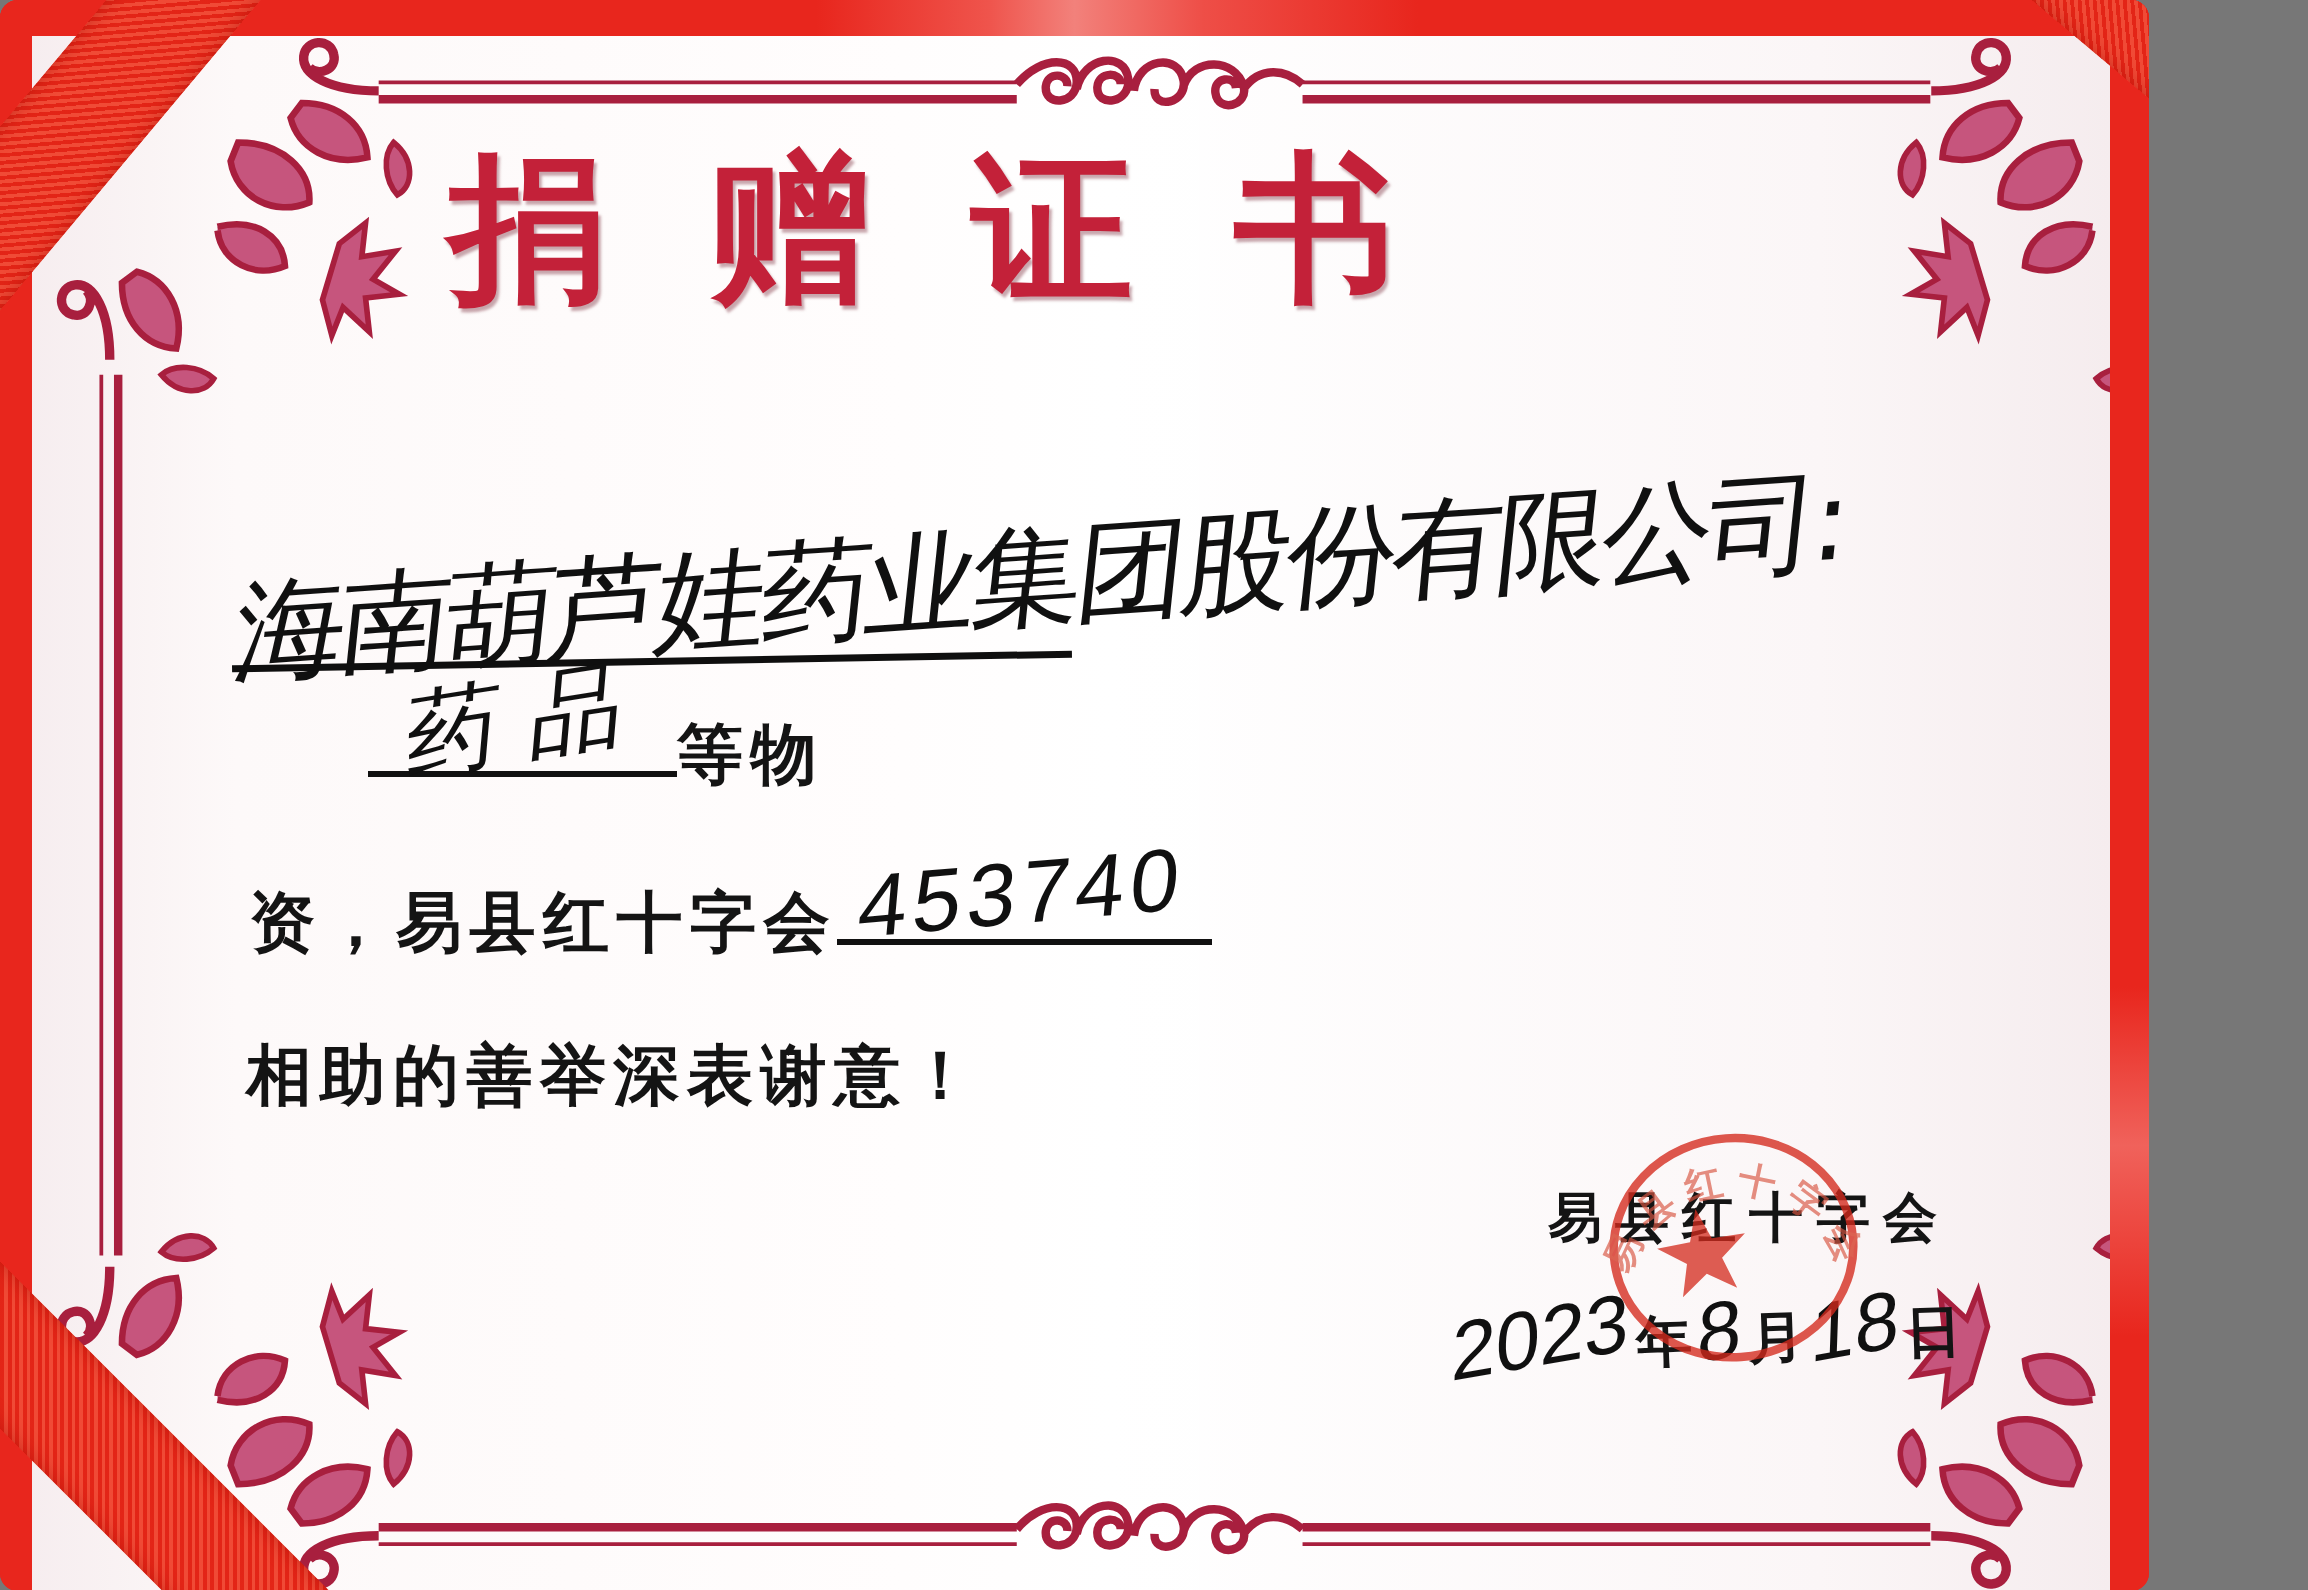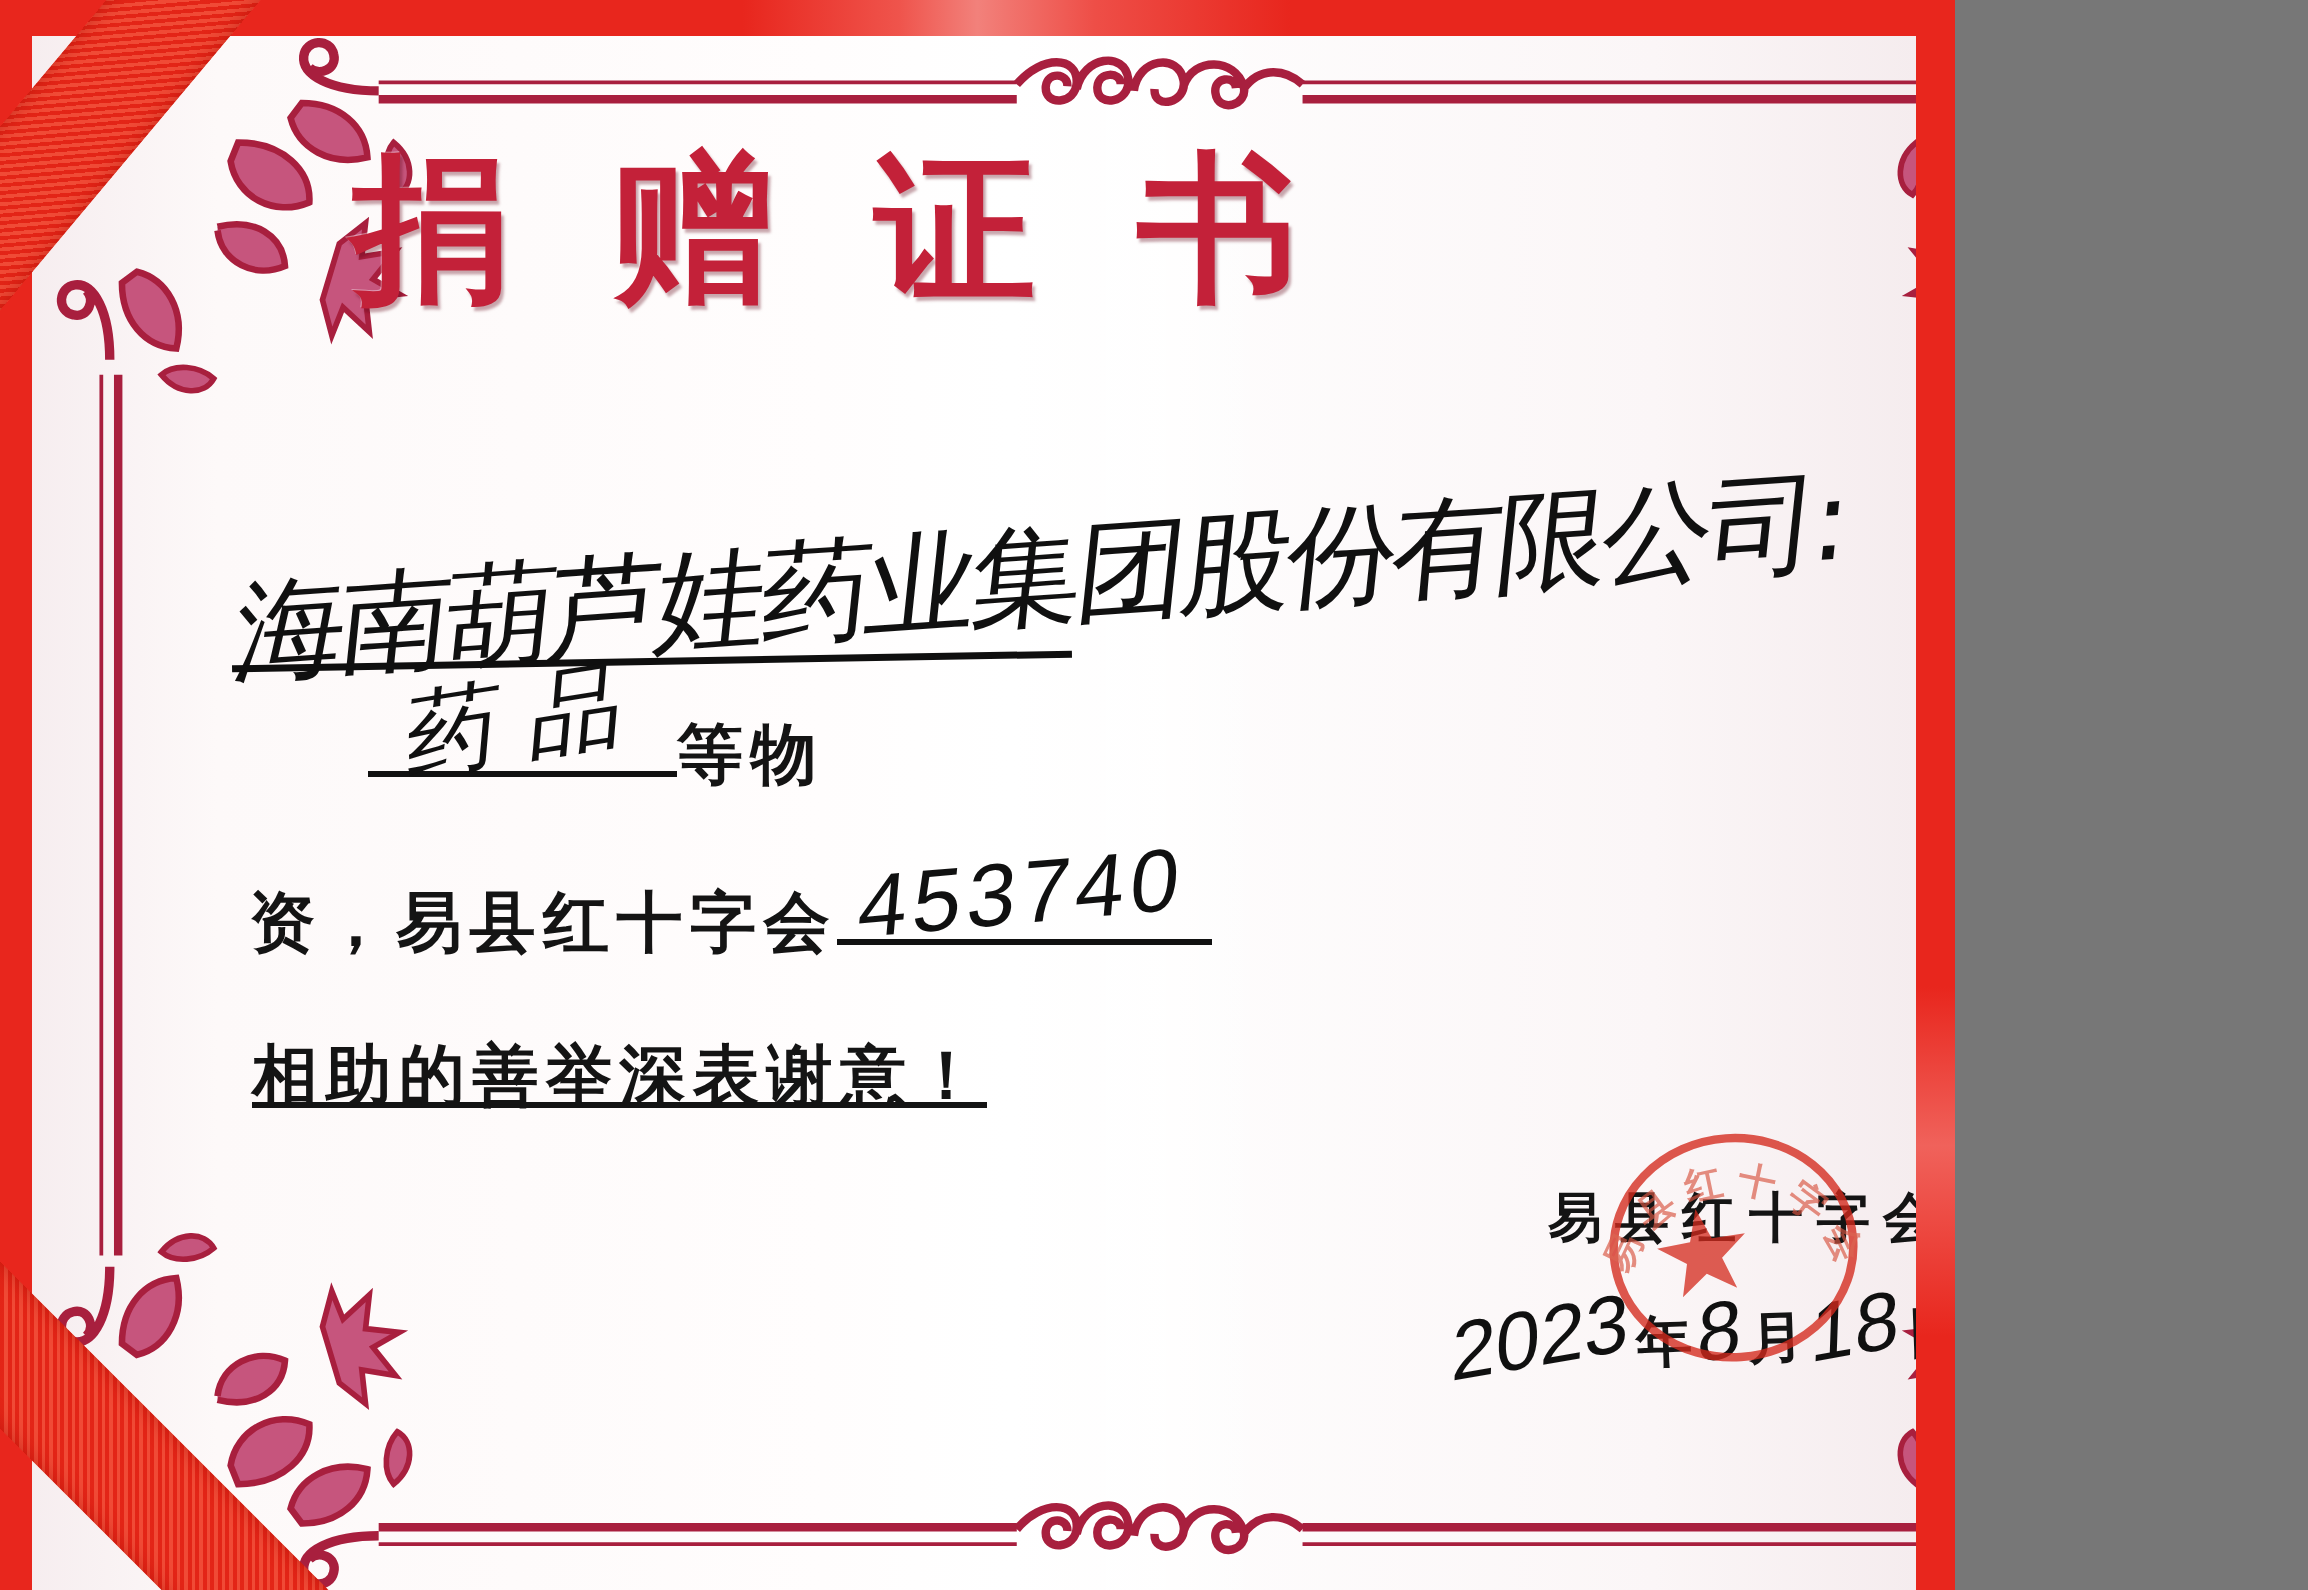--- a/index.html
+++ b/index.html
@@ -1,17 +1,17 @@
 <!DOCTYPE html>
 <html style="font-size:15px"><head>
 <meta charset="utf-8">
 <style>
   html,body{margin:0;padding:0;background:#777;}
-  .scene{position:relative;width:1955px;height:1591px;overflow:hidden;
-         background:#e8261d;font-family:"Liberation Sans",sans-serif;}
+  .scene{position:relative;width:2149px;height:1591px;overflow:hidden;
+         background:#e8261d;font-family:"Liberation Sans",sans-serif;border-radius:18px;}
   
   .paper{position:absolute;left:28px;top:34px;right:37px;bottom:0;
          background:linear-gradient(90deg,#f6edef 0%,#fdf9f9 10%,#fffdfd 42%,#ffffff 52%,#fbf6f7 86%,#f5ecee 100%);}
   .light-band{position:absolute;left:1040px;top:0;width:225px;height:100%;
          background:linear-gradient(90deg,rgba(255,255,255,0),rgba(255,255,255,.85),rgba(255,255,255,0));pointer-events:none;}
   
   .edge{position:absolute;background:#e8261d;}
   .edge.left{left:0;top:0;width:32px;height:100%;}
   .edge.top{left:0;top:0;width:100%;height:36px;
         background:linear-gradient(90deg,#e8261d 0 38%,#ef544c 46%,#f2817b 50%,#ee4e47 56%,#e8261d 66%);}
@@ -38,21 +38,21 @@
   .recipient{position:absolute;left:234px;top:513px;width:1312px;white-space:nowrap;
         font-size:111px;letter-spacing:-5.6px;transform:rotate(-4deg) skewX(-10deg);
         font-family:"DejaVu Sans",sans-serif;}
   .recipient-underline{position:absolute;left:232px;top:658px;width:840px;height:6.6px;
         background:#0f0f0f;transform:rotate(-1deg);}
   
   .bodyline{position:absolute;white-space:nowrap;color:#141414;
         font-size:66px;font-weight:700;letter-spacing:7.5px;line-height:1;}
   .l1{left:368px;top:705px;}
   .l2{left:249px;top:873px;}
-  .l3{left:252px;top:1042px;text-decoration:underline;}
+  .l3{left:246px;top:1042px;}
   .blank{display:inline-block;vertical-align:baseline;border-bottom:6.6px solid #111;
         position:relative;height:66px;}
   .blank.b1{width:309px;}
   .blank.b2{width:375px;}
   .blank .hw{position:absolute;font-weight:500;}
   .blank.b1 .hw{left:37px;bottom:5.6px;font-size:94px;letter-spacing:32px;transform:rotate(-9deg) skewX(-14deg);}
   .blank.b2 .hw{left:20.6px;bottom:1.9px;font-size:88px;letter-spacing:5.6px;transform:rotate(-5deg) skewX(-10deg);}
   
   .org{position:absolute;left:1548px;top:1182px;font-size:54px;font-weight:700;
         letter-spacing:13px;color:#141414;white-space:nowrap;}

